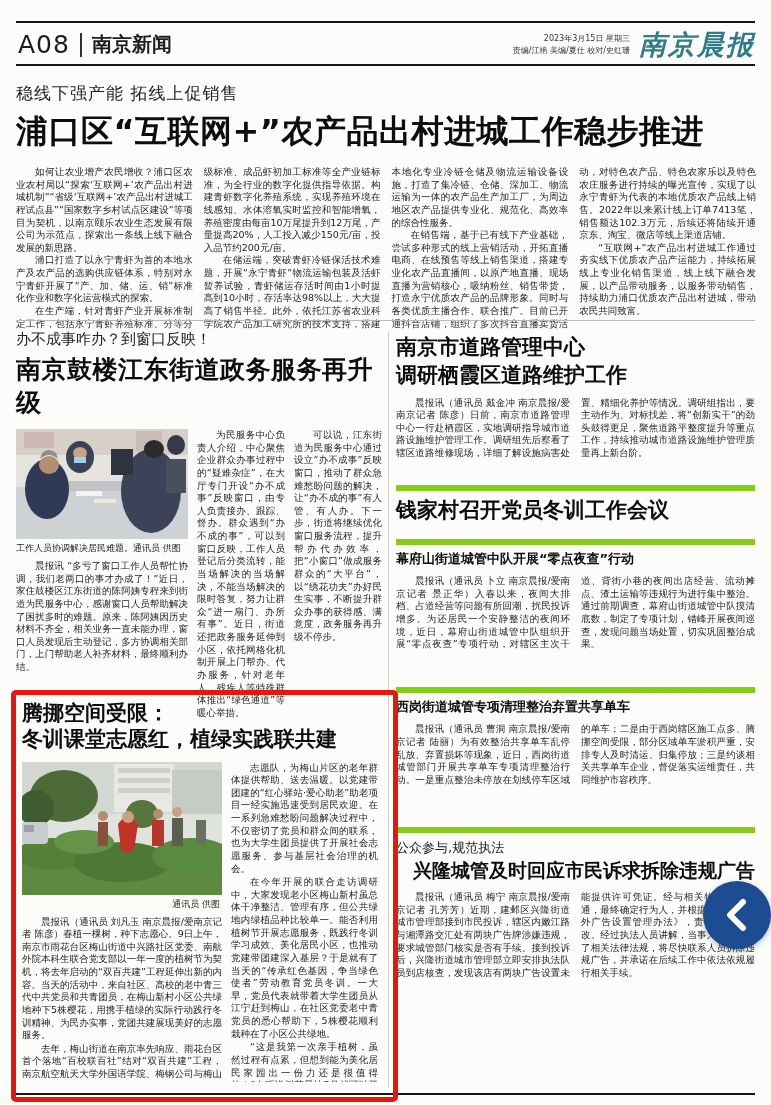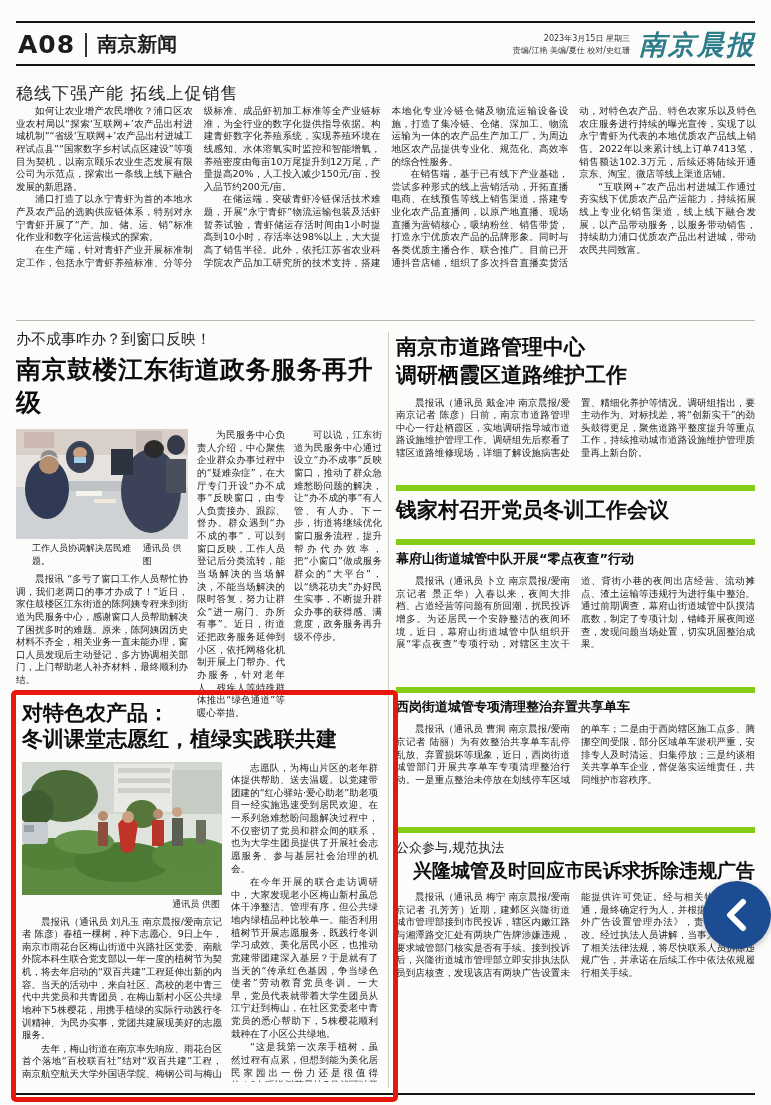--- a/index.html
+++ b/index.html
@@ -3,21 +3,21 @@
 <meta charset="utf-8">
 <style>
   html,body{margin:0;padding:0;background:#e8e8e8;}
   .page{position:relative;width:771px;height:1105px;background:#fcfcfb;overflow:hidden;
         font-family:"DejaVu Sans","Liberation Sans",sans-serif;color:#1c1c1c;}
   .rule{position:absolute;background:#151515;}
   .rule-light{position:absolute;background:#b9b9b5;}
 
   
   .hdr-left{position:absolute;left:18px;top:30px;display:flex;align-items:center;gap:10px;}
-  .hdr-edition{font-size:25px;font-weight:bold;letter-spacing:1px;}
+  .hdr-edition{font-size:25px;font-weight:normal;letter-spacing:1px;}
   .hdr-sep{width:2px;height:24px;background:#333;}
   .hdr-section{font-size:20px;font-weight:bold;}
   .hdr-right{position:absolute;right:16px;top:27px;display:flex;align-items:center;gap:9px;}
   .hdr-meta{text-align:right;font-size:8px;line-height:1.5;color:#333;}
   .masthead{font-family:"DejaVu Serif","Liberation Serif",serif;font-weight:bold;font-style:italic;
             font-size:27px;color:#2e7c8a;letter-spacing:2px;}
 
   
   .top-story{position:absolute;left:16px;top:82px;width:740px;}
   .kicker{font-size:17px;color:#222;letter-spacing:1px;}
@@ -31,21 +31,21 @@
   .body-txt p{margin:0 0 1px 0;text-indent:2em;}
 
   
   .win-art{position:absolute;left:16px;top:330px;width:368px;}
   .kicker-sm{font-size:15px;color:#222;}
   .hl-md{font-size:25px;font-weight:bold;margin:4px 0 10px 0;color:#0d0d0d;letter-spacing:0.5px;}
   .win-cols{display:flex;gap:9px;height:300px;overflow:hidden;}
   .win-c1{width:172px;flex:none;}
   .win-c2,.win-c3{width:88px;flex:none;}
   .photo-frame{width:172px;height:110px;overflow:hidden;background:#ddd;}
-  .caption-row{display:flex;font-size:9px;margin:3px 0 5px 16px;}
+  .caption-row{display:flex;font-size:9px;margin:3px 0 5px 0;}
 
   
   .red-art{position:absolute;left:22px;top:700px;width:356px;}
   .hl-red{font-size:21px;font-weight:bold;line-height:1.25;color:#0d0d0d;margin:0;}
   .red-cols{display:flex;gap:9px;margin-top:9px;height:320px;overflow:hidden;}
   .red-c1{width:200px;flex:none;}
   .red-c2{width:147px;flex:none;}
   .photo-frame2{width:200px;height:133px;overflow:hidden;background:#cfd4cd;}
   .credit{font-size:9px;text-align:right;margin:3px 2px 5px 0;}
   .highlight-box{position:absolute;left:11px;top:690px;width:377px;height:402px;
@@ -87,20 +87,21 @@
       <div>2023年3月15日 星期三</div>
       <div>责编/江艳 美编/夏仕 校对/史红珊</div>
     </div>
     <div class="masthead">南京晨报</div>
   </div>
 
   <div class="rule" style="left:16px;right:16px;top:64px;height:1.5px;"></div>
 
   <div class="top-story">
     <div class="kicker">稳线下强产能 拓线上促销售</div>
+    <div class="top-headline">浦口区“互联网+”农产品出村进城工作稳步推进</div>
     <div class="top-body">
       <p>如何让农业增产农民增收？浦口区农业农村局以“探索‘互联网+’农产品出村进城机制”“省级‘互联网+’农产品出村进城工程试点县”“国家数字乡村试点区建设”等项目为契机，以南京颐乐农业生态发展有限公司为示范点，探索出一条线上线下融合发展的新思路。</p>
       <p>浦口打造了以永宁青虾为首的本地水产及农产品的选购供应链体系，特别对永宁青虾开展了“产、加、储、运、销”标准化作业和数字化运营模式的探索。</p>
       <p>在生产端，针对青虾产业开展标准制定工作，包括永宁青虾养殖标准、分等分级标准、成品虾初加工标准等全产业链标准，为全行业的数字化提供指导依据。构建青虾数字化养殖系统，实现养殖环境在线感知、水体溶氧实时监控和智能增氧，养殖密度由每亩10万尾提升到12万尾，产量提高20%，人工投入减少150元/亩，投入品节约200元/亩。</p>
       <p>在储运端，突破青虾冷链保活技术难题，开展“永宁青虾”物流运输包装及活虾暂养试验，青虾储运存活时间由1小时提高到10小时，存活率达98%以上，大大提高了销售半径。此外，依托江苏省农业科学院农产品加工研究所的技术支持，搭建本地化专业冷链仓储及物流运输设备设施，打造了集冷链、仓储、深加工、物流运输为一体的农产品生产加工厂，为周边地区农产品提供专业化、规范化、高效率的综合性服务。</p>
       <p>在销售端，基于已有线下产业基础，尝试多种形式的线上营销活动，开拓直播电商、在线预售等线上销售渠道，搭建专业化农产品直播间，以原产地直播、现场直播为营销核心，吸纳粉丝、销售带货，打造永宁优质农产品的品牌形象。同时与各类优质主播合作、联合推广。目前已开通抖音店铺，组织了多次抖音直播卖货活动，对特色农产品、特色农家乐以及特色农庄服务进行持续的曝光宣传，实现了以永宁青虾为代表的本地优质农产品线上销售。2022年以来累计线上订单7413笔，销售额达102.3万元，后续还将陆续开通京东、淘宝、微店等线上渠道店铺。</p>
       <p>“互联网+”农产品出村进城工作通过夯实线下优质农产品产运能力，持续拓展线上专业化销售渠道，线上线下融合发展，以产品带动服务，以服务带动销售，持续助力浦口优质农产品出村进城，带动农民共同致富。</p>
 
     </div>
   </div>
@@ -147,21 +148,21 @@
       <div class="win-c2 body-txt">
         <p>为民服务中心负责人介绍，中心聚焦企业群众办事过程中的“疑难杂症”，在大厅专门开设“办不成事”反映窗口，由专人负责接办、跟踪、督办。群众遇到“办不成的事”，可以到窗口反映，工作人员登记后分类流转，能当场解决的当场解决，不能当场解决的限时答复，努力让群众“进一扇门、办所有事”。近日，街道还把政务服务延伸到小区，依托网格化机制开展上门帮办、代办服务，针对老年人、残疾人等特殊群体推出“绿色通道”等暖心举措。</p>
       </div>
       <div class="win-c3 body-txt">
         <p>可以说，江东街道为民服务中心通过设立“办不成事”反映窗口，推动了群众急难愁盼问题的解决，让“办不成的事”有人管、有人办。下一步，街道将继续优化窗口服务流程，提升帮办代办效率，把“小窗口”做成服务群众的“大平台”，以“绣花功夫”办好民生实事，不断提升群众办事的获得感、满意度，政务服务再升级不停步。</p>
       </div>
     </div>
   </div>
 
   <div class="red-art">
-    <div class="hl-red">对特色农产品：</div>
+    <div class="hl-red">腾挪空间受限：</div>
     <div class="hl-red">冬训课堂志愿红，植绿实践联共建</div>
     <div class="red-cols">
       <div class="red-c1">
         <div class="photo-frame2">
           <svg width="200" height="133" viewBox="0 0 200 133" xmlns="http://www.w3.org/2000/svg">
             <rect width="200" height="133" fill="#dfe3de"></rect>
             <rect x="0" y="0" width="200" height="52" fill="#d3d7d2"></rect>
             <rect x="92" y="2" width="60" height="48" fill="#e8e8e4"></rect>
             <rect x="150" y="8" width="50" height="44" fill="#c6cbc4"></rect>
             <rect x="96" y="6" width="52" height="5" fill="#cfcfc9"></rect>

